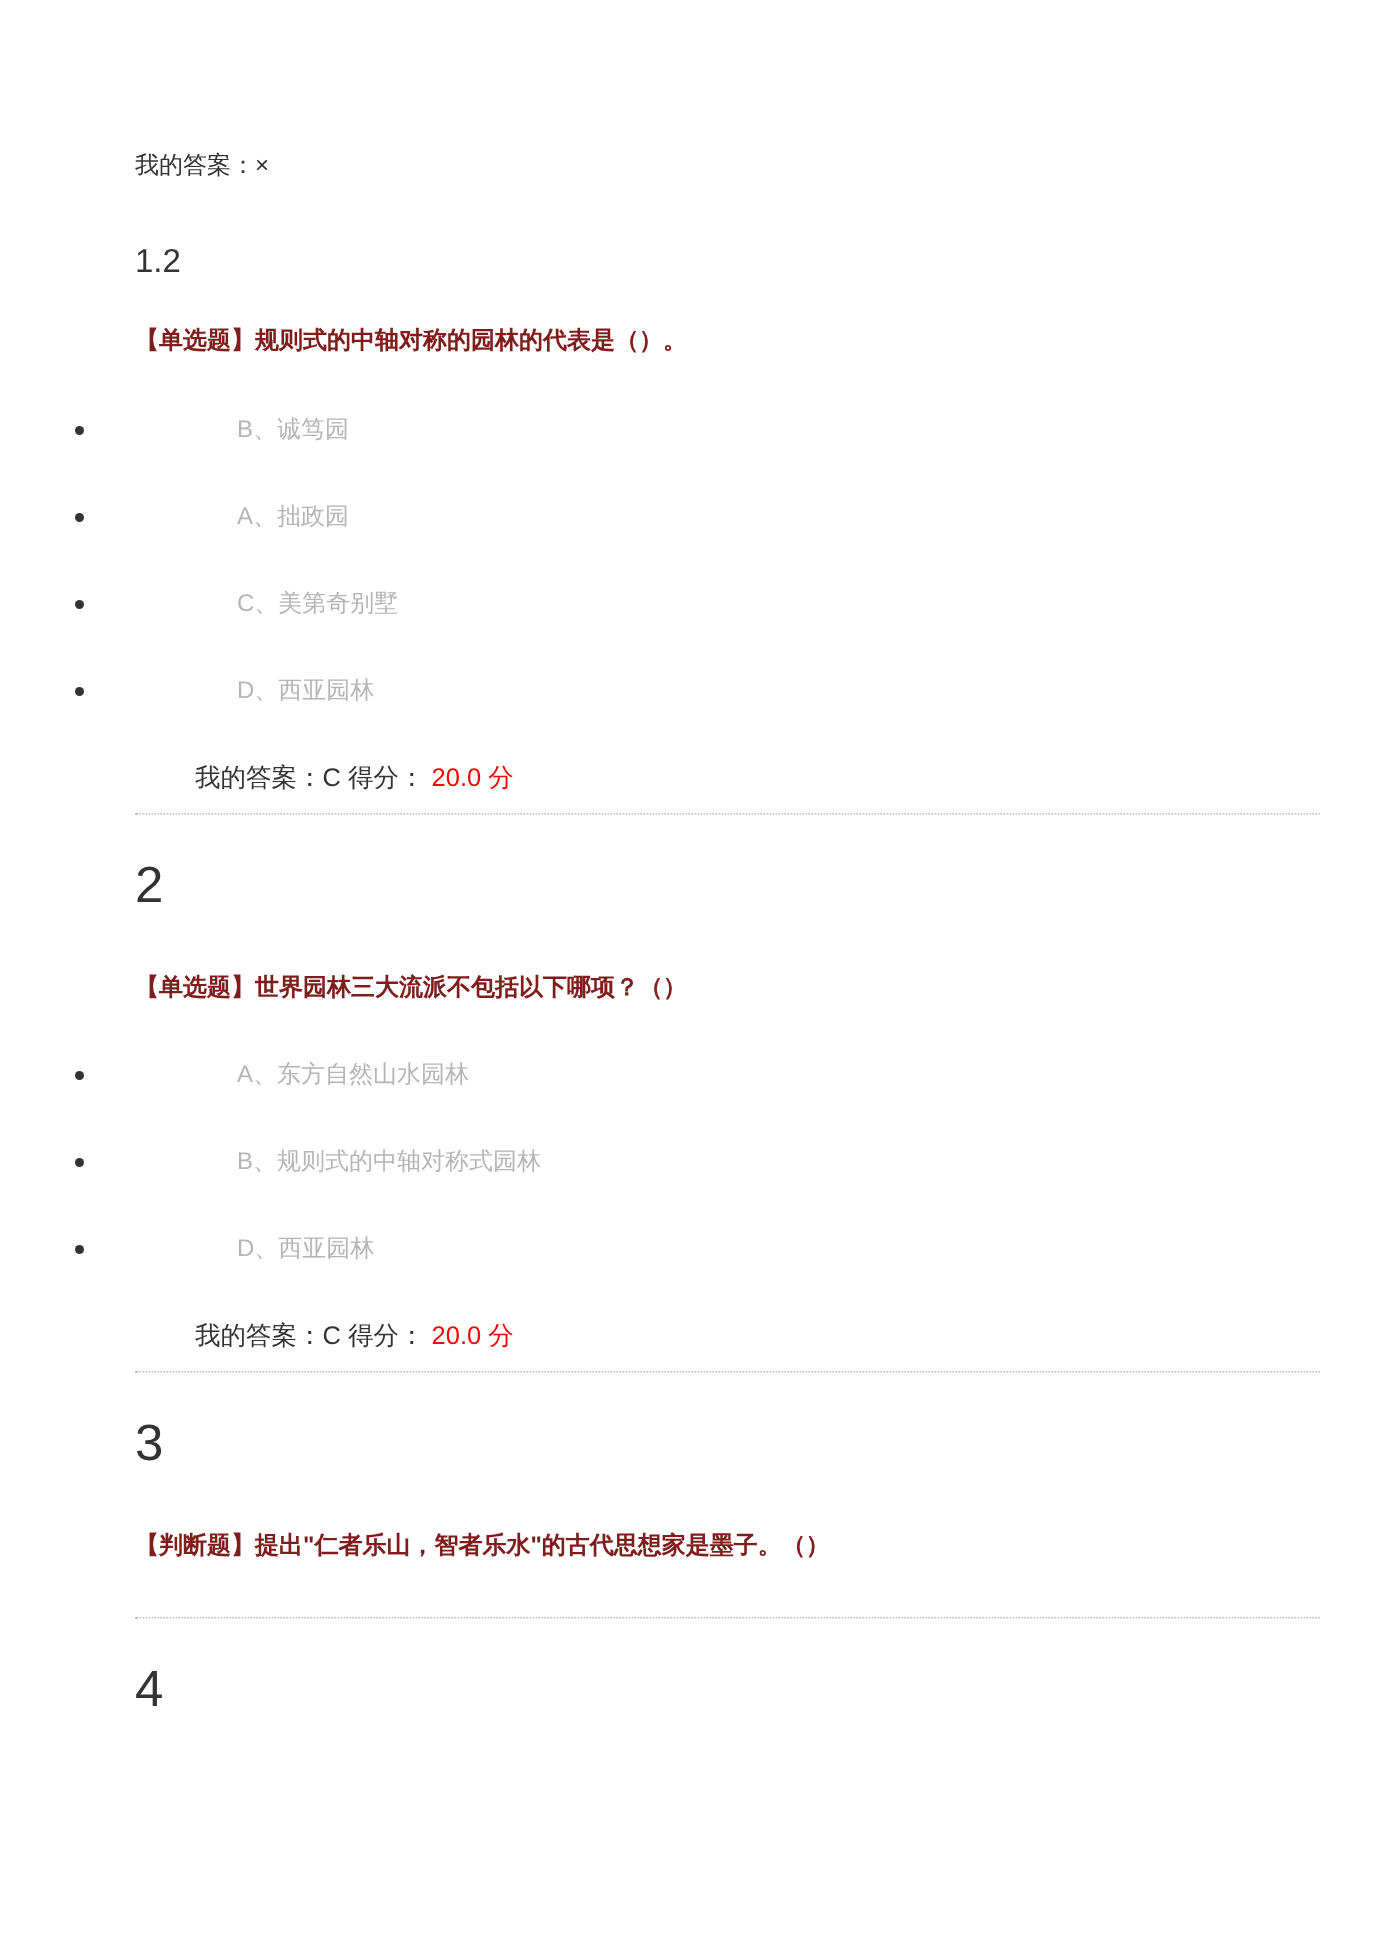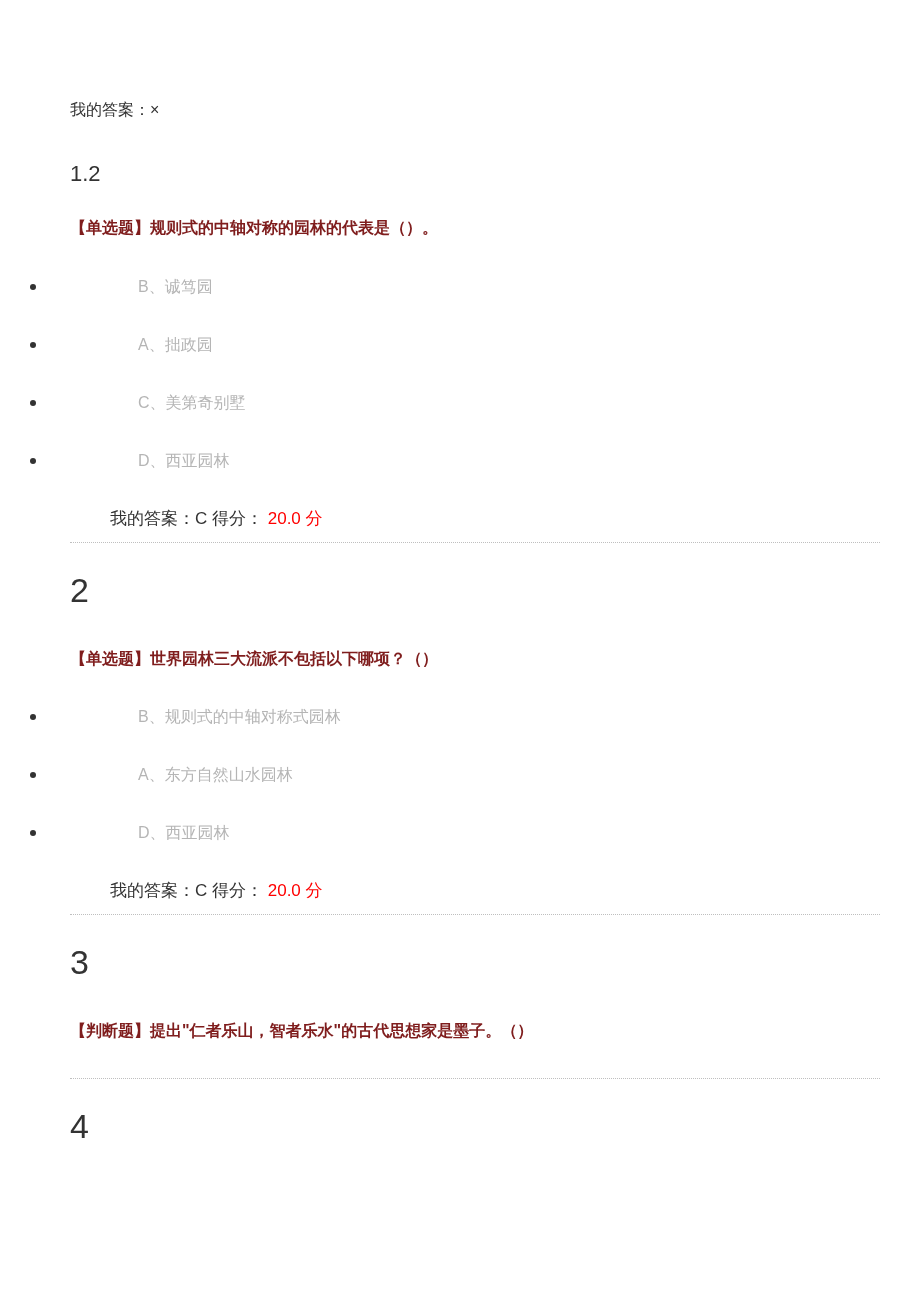--- a/index.html
+++ b/index.html
@@ -6,21 +6,21 @@
   body {
     font-family: "Microsoft YaHei", "微软雅黑", Arial, sans-serif;
     background: #ffffff;
     width: 920px;
     color: #333333;
     font-size: 16px;
     padding-top: 100px;
     padding-bottom: 60px;
   }
   .content {
-    padding-left: 70px;
+    padding-left: 90px;
     padding-right: 40px;
   }
   .my-answer-line {
     color: #333333;
     font-size: 16px;
     margin-bottom: 40px;
   }
   .section-number-small {
     font-size: 22px;
     color: #333333;
@@ -108,24 +108,24 @@
   </ul>
   <div class="answer-line">
     <span>我的答案：</span><span>C</span><span> 得分： </span><span class="red">20.0</span><span class="red"> 分</span>
   </div>
   <hr class="divider">
 
   <div class="section-number-large">2</div>
   <div class="question-text">【单选题】世界园林三大流派不包括以下哪项？（）</div>
   <ul class="option-list">
     <li class="option-row">
-      <span class="opt-label">B</span><span class="opt-sep">、</span><span class="opt-text">规则式的中轴对称式园林</span>
+      <span class="opt-label">A</span><span class="opt-sep">、</span><span class="opt-text">东方自然山水园林</span>
     </li>
     <li class="option-row">
-      <span class="opt-label">A</span><span class="opt-sep">、</span><span class="opt-text">东方自然山水园林</span>
+      <span class="opt-label">B</span><span class="opt-sep">、</span><span class="opt-text">规则式的中轴对称式园林</span>
     </li>
     <li class="option-row">
       <span class="opt-label">D</span><span class="opt-sep">、</span><span class="opt-text">西亚园林</span>
     </li>
   </ul>
   <div class="answer-line">
     <span>我的答案：</span><span>C</span><span> 得分： </span><span class="red">20.0</span><span class="red"> 分</span>
   </div>
   <hr class="divider">
 

